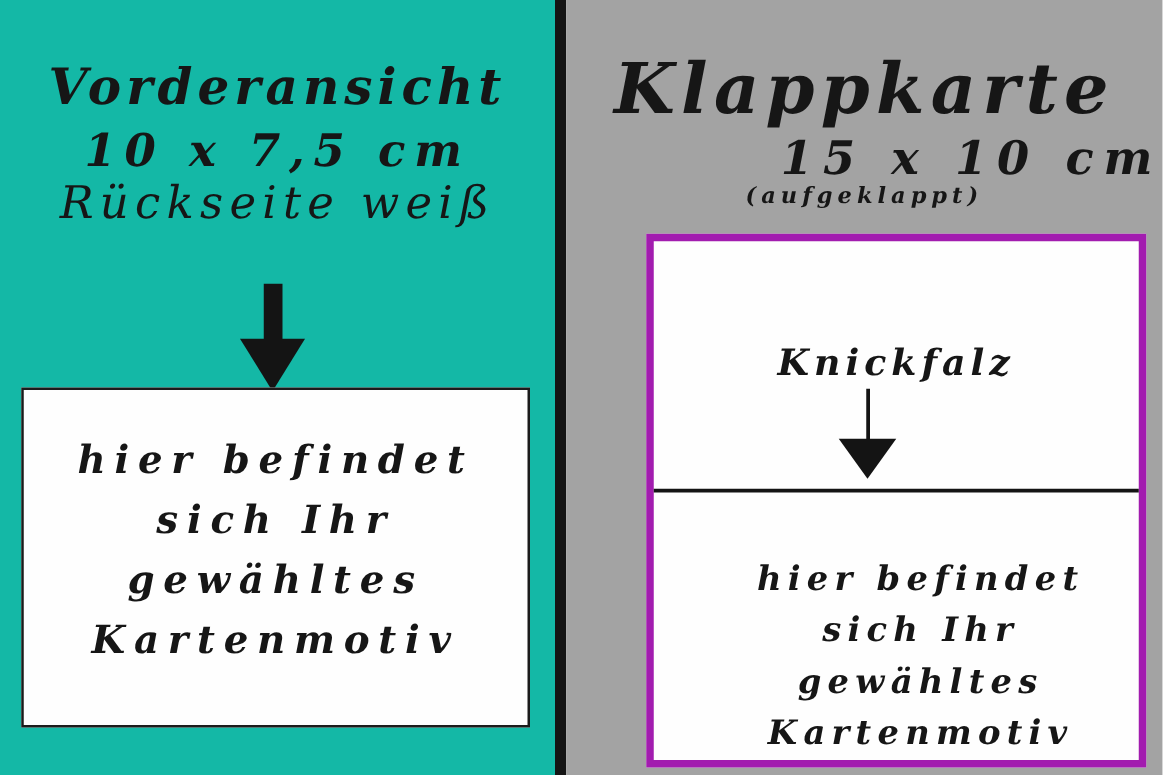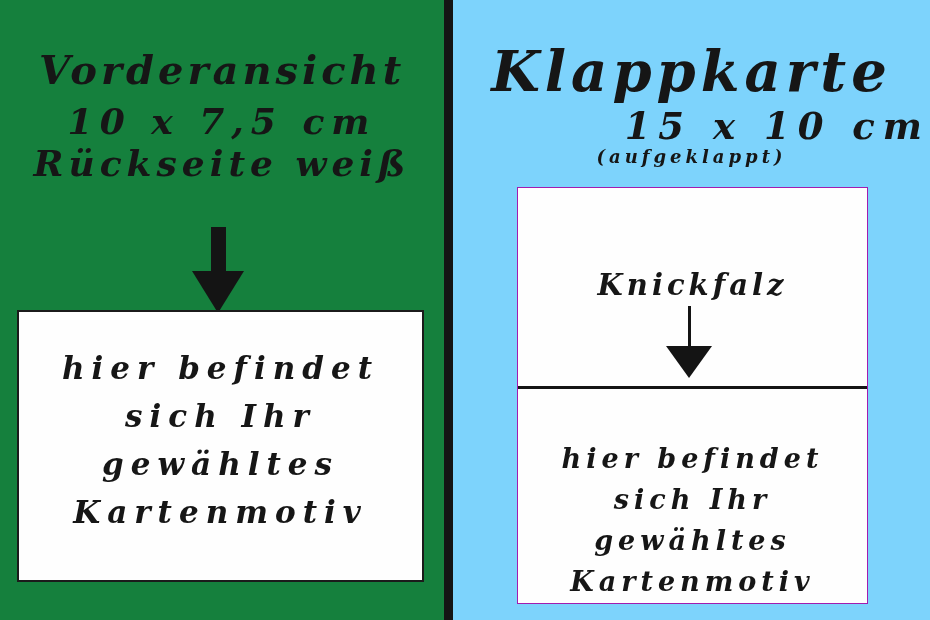--- a/index.html
+++ b/index.html
@@ -17,34 +17,34 @@
   }
   
   .panel {
     position: absolute;
     top: 0;
     height: 620px;
   }
   .panel-left {
     left: 0;
     width: 444px;
-    background: #15803d;
+    background: #14b8a6;
   }
   .panel-divider {
     position: absolute;
     left: 444px;
     top: 0;
     width: 9px;
     height: 620px;
     background: #141414;
   }
   .panel-right {
     left: 453px;
     width: 477px;
-    background: #7dd3fc;
+    background: #a3a3a3;
   }
   
   .t {
     position: absolute;
     left: 0;
     width: 100%;
     text-align: center;
     font-style: italic;
     white-space: nowrap;
   }
@@ -57,21 +57,21 @@
   .front-size {
     top: 100px;
     font-size: 36px;
     font-weight: 700;
     letter-spacing: 7px;
     font-style: italic;
   }
   .front-back-note {
     top: 142px;
     font-size: 36px;
-    font-weight: 700;
+    font-weight: 400;
     letter-spacing: 5px;
   }
   .fold-title {
     top: 38px;
     font-size: 56px;
     font-weight: 700;
     letter-spacing: 5px;
   }
   .fold-size {
     top: 104px;
@@ -159,21 +159,22 @@
     text-align: center;
     white-space: nowrap;
   }
   .fold-card {
     position: absolute;
     left: 64px;
     top: 187px;
     width: 349px;
     height: 415px;
     background: #fefefe;
-    border: 1px solid #a21caf;
+    border: 6px solid #a21caf;
+    padding-left: 39px;
   }
   .fold-label {
     top: 80px;
     font-size: 29px;
     font-weight: 700;
     letter-spacing: 4px;
   }
   .fold-line {
     position: absolute;
     left: 0;

